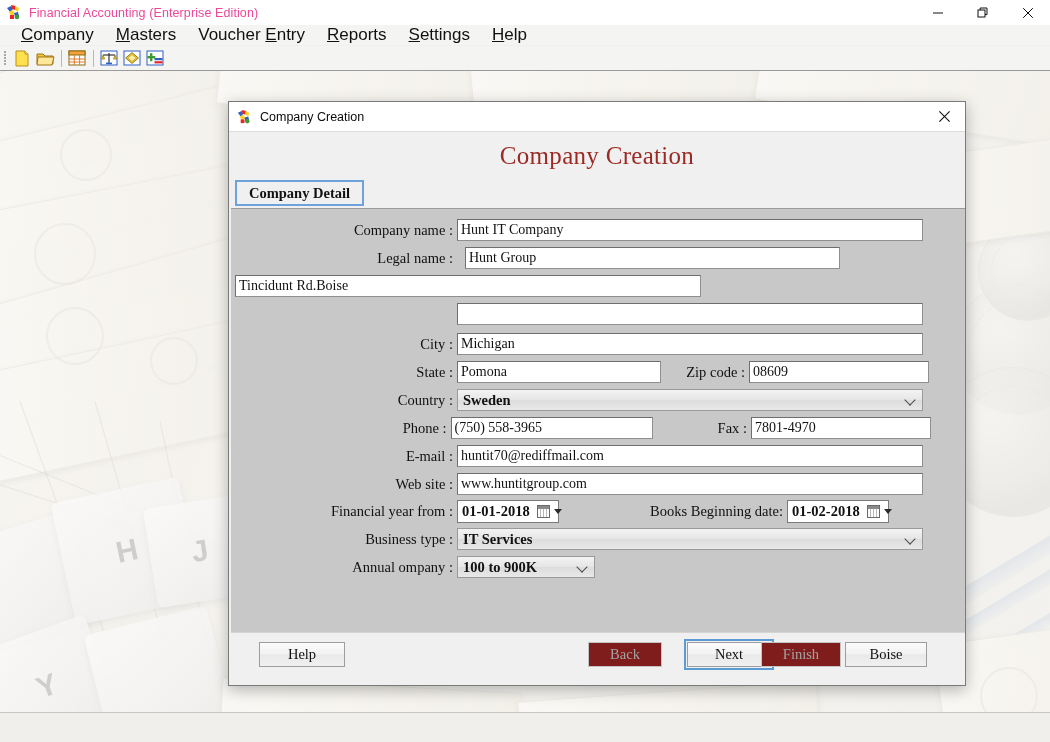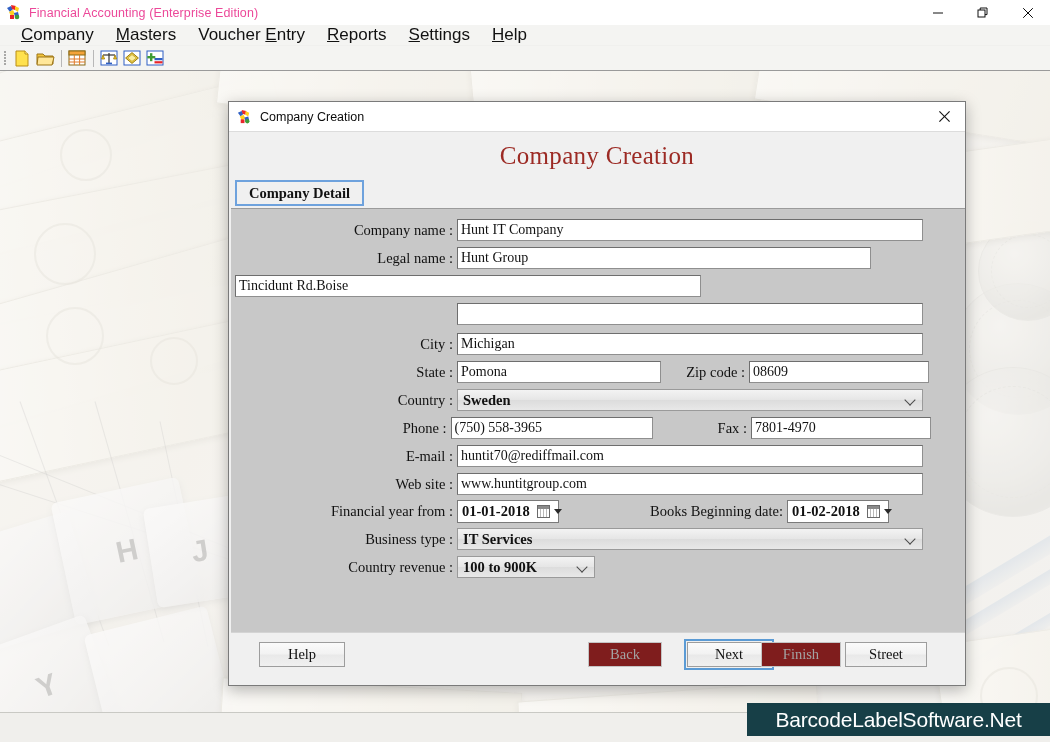--- a/index.html
+++ b/index.html
@@ -488,23 +488,20 @@
       <div class="note-em" style="left:980px; top:596px; width:58px; height:58px;"></div>
 
       <div class="note" style="left:220px; top:614px; width:300px; height:90px; transform:rotate(3deg);"></div>
       <div class="note" style="left:520px; top:620px; width:300px; height:90px; transform:rotate(-4deg);"></div>
 
       <div id="bg-veil"></div>
     </div>
 
     <div id="statusbar"></div>
 
-    <div id="watermark">
-      <span id="watermark-text">BarcodeLabelSoftware.Net</span>
-    </div>
   </div>
 
   <div id="dialog">
 
     <div id="dlg-titlebar">
       <span id="dlg-icon">
         <svg width="16" height="16" viewBox="0 0 17 17">
           <path d="M2 4 L6 2 L8 5 L5 8 Z" fill="#2f5fc4"></path>
           <path d="M6 1 L11 2 L10 6 L7 5 Z" fill="#e8262a"></path>
           <path d="M10 2 L14 4 L13 8 L10 6 Z" fill="#ffd21e"></path>
@@ -535,21 +532,21 @@
 
     <div id="form-panel">
 
       <div class="row" style="left:0; top:10px; width:700px;">
         <div class="lbl" style="width:222px;">Company name :</div>
         <input class="txt" style="width: 466px; margin-left: 4px;" value="Hunt IT Company">
       </div>
 
       <div class="row" style="left:0; top:38px; width:700px;">
         <div class="lbl" style="width:222px;">Legal name :</div>
-        <input class="txt" style="width: 414px; margin-left: 4px;" value="Hunt Group">
+        <input class="txt" style="width: 375px; margin-left: 12px;" value="Hunt Group">
       </div>
 
       <div class="row" style="left:0; top:66px; width:700px;">
         <input class="txt" style="width: 466px; margin-left: 4px;" value="Tincidunt Rd.Boise">
       </div>
 
       <div class="row" style="left:0; top:94px; width:700px;">
         <div class="lbl" style="width:222px;"></div>
         <input class="txt" style="width: 466px; margin-left: 4px;" value="">
       </div>
@@ -608,21 +605,21 @@
 
       <div class="row" style="left:0; top:319px; width:700px;">
         <div class="lbl" style="width:222px;">Business type :</div>
         <div class="combo" style="width:466px; margin-left:4px;">
           <span>IT Services</span>
           <span class="chev"></span>
         </div>
       </div>
 
       <div class="row" style="left:0; top:347px; width:700px;">
-        <div class="lbl" style="width:222px;">Country revenue :</div>
+        <div class="lbl" style="width:222px;">Annual ompany :</div>
         <div class="combo" style="width:138px; margin-left:4px;">
           <span>100 to 900K</span>
           <span class="chev"></span>
         </div>
       </div>
 
     </div>
 
     <div id="btnbar">
       <div class="btn" style="left:28px; width:86px;">
@@ -631,19 +628,19 @@
       <div class="btn disabled" style="left:357px; width:74px;">
         <span>Back</span>
       </div>
       <div class="btn focused" style="left:456px; width:84px;">
         <span>Next</span>
       </div>
       <div class="btn disabled" style="left:530px; width:80px;">
         <span>Finish</span>
       </div>
       <div class="btn" style="left:614px; width:82px;">
-        <span>Street</span>
+        <span>Boise</span>
       </div>
     </div>
 
   </div>
 
 </div>
 
 </body></html>

